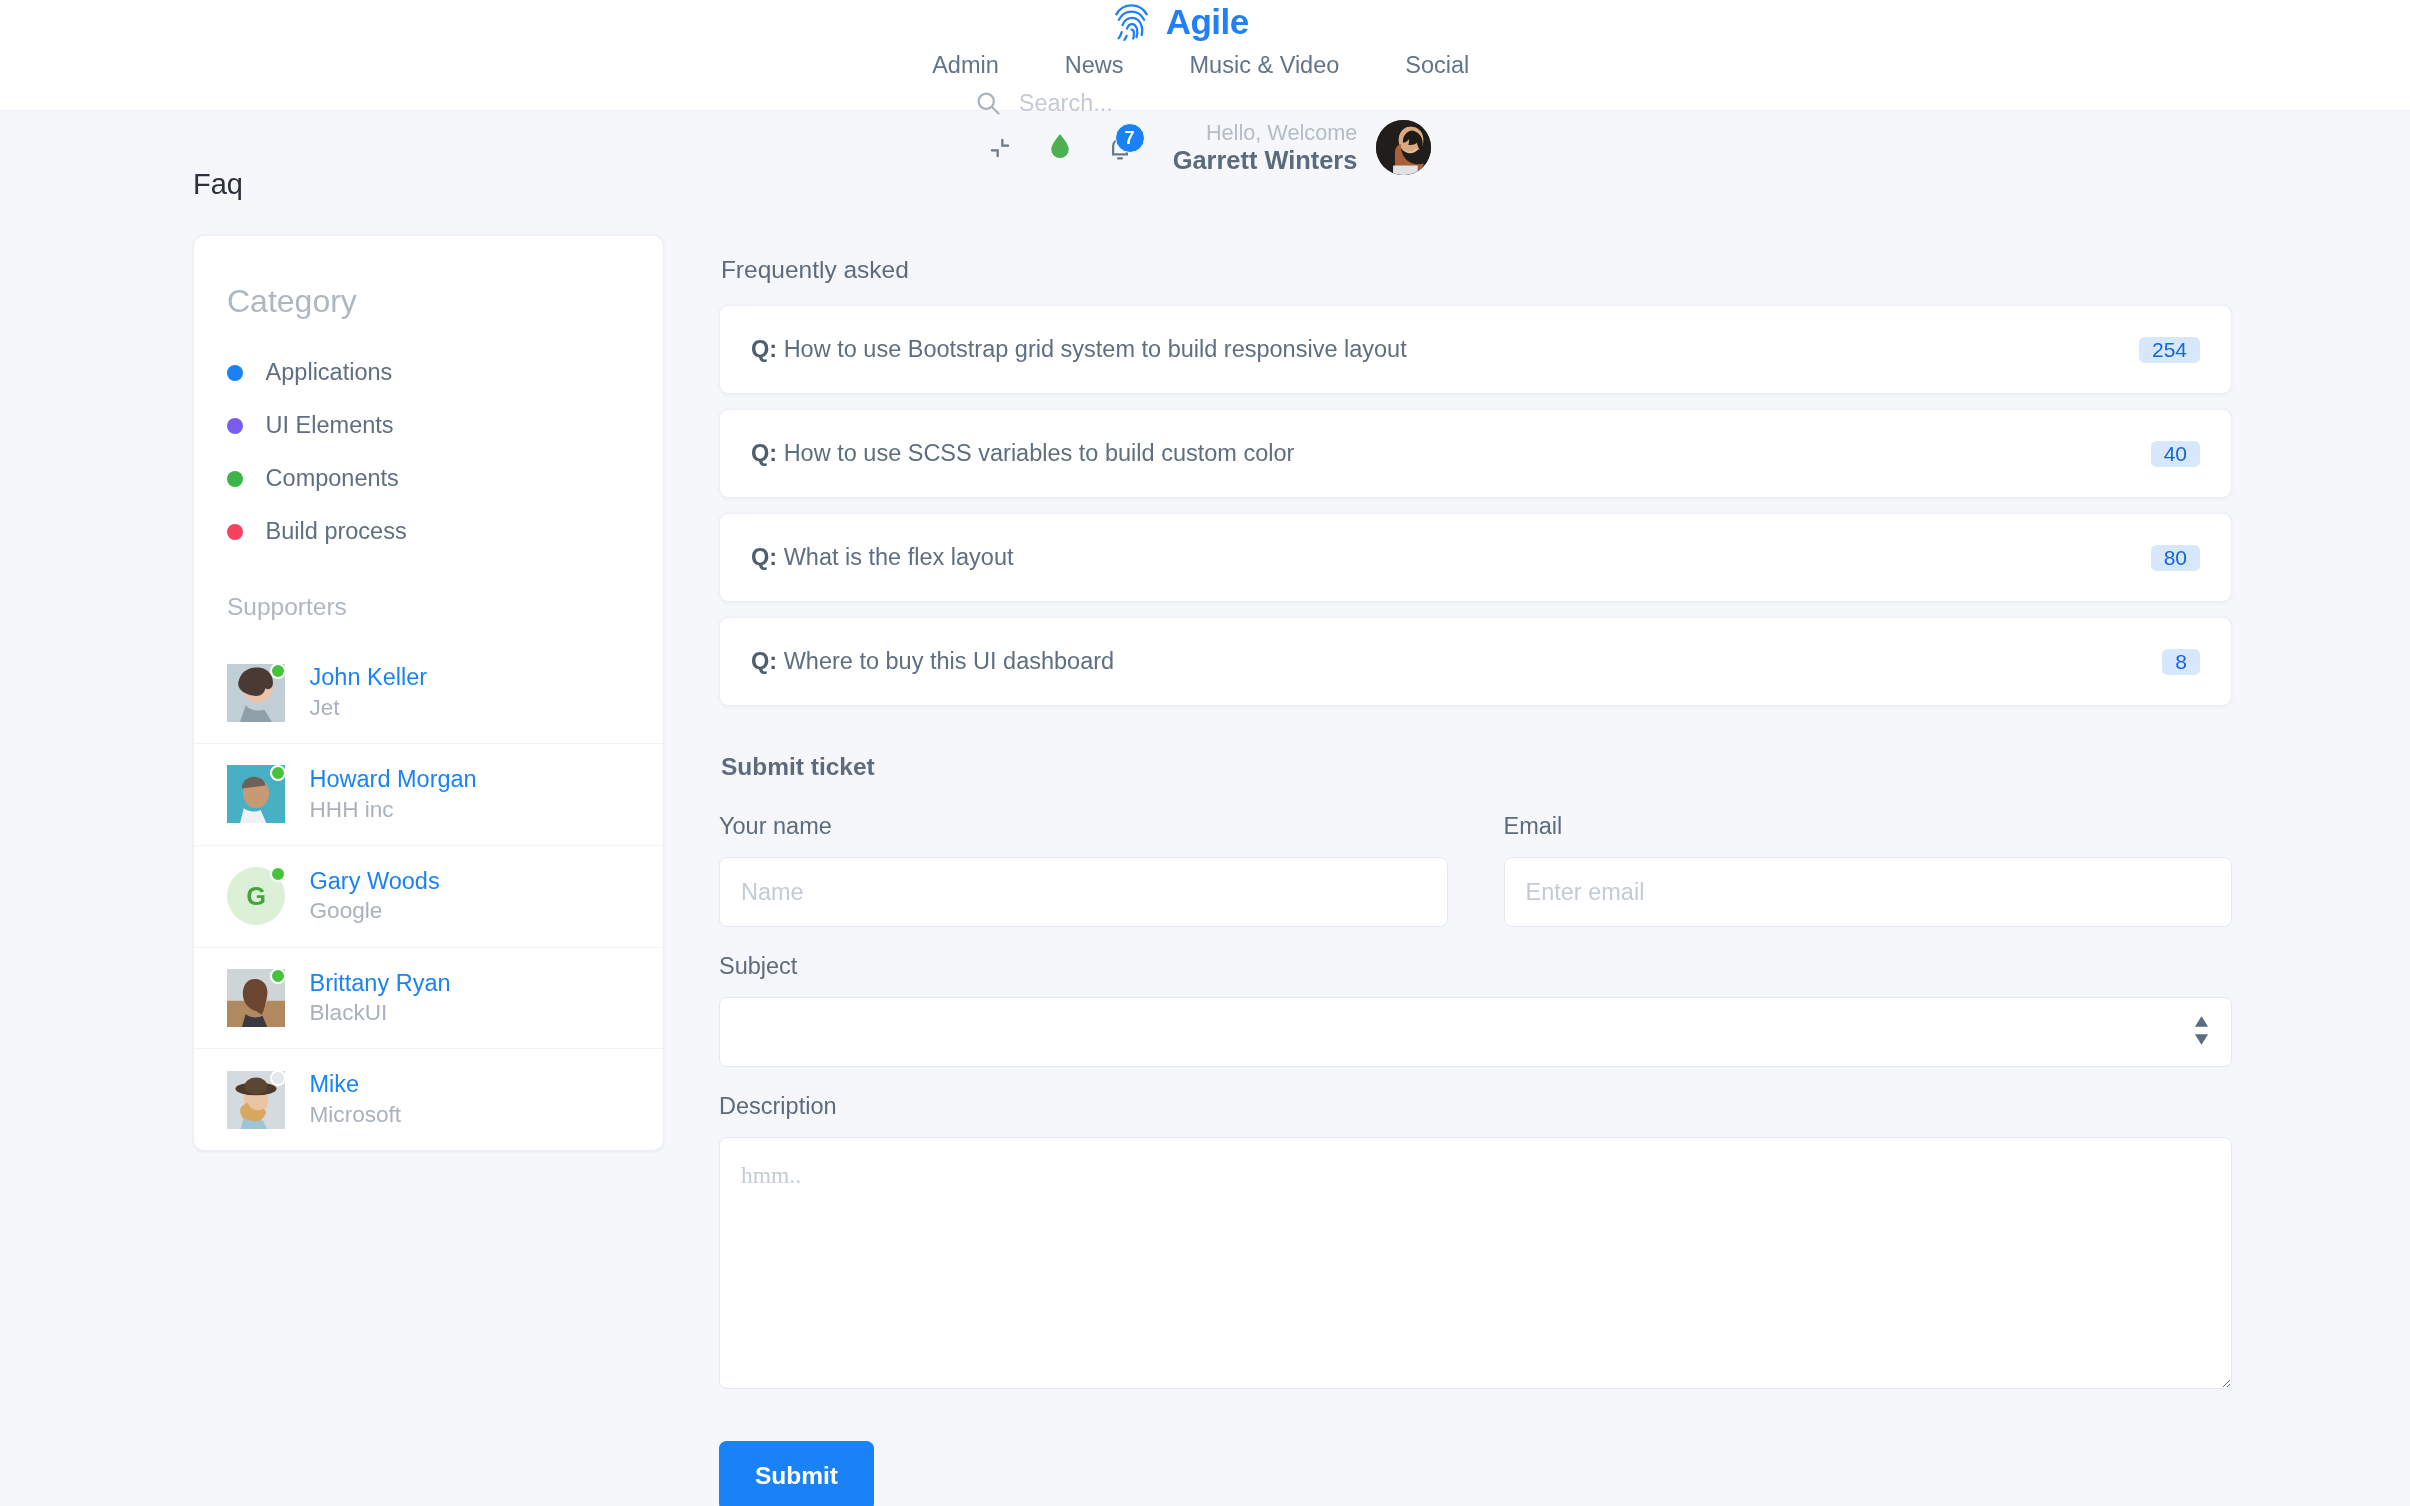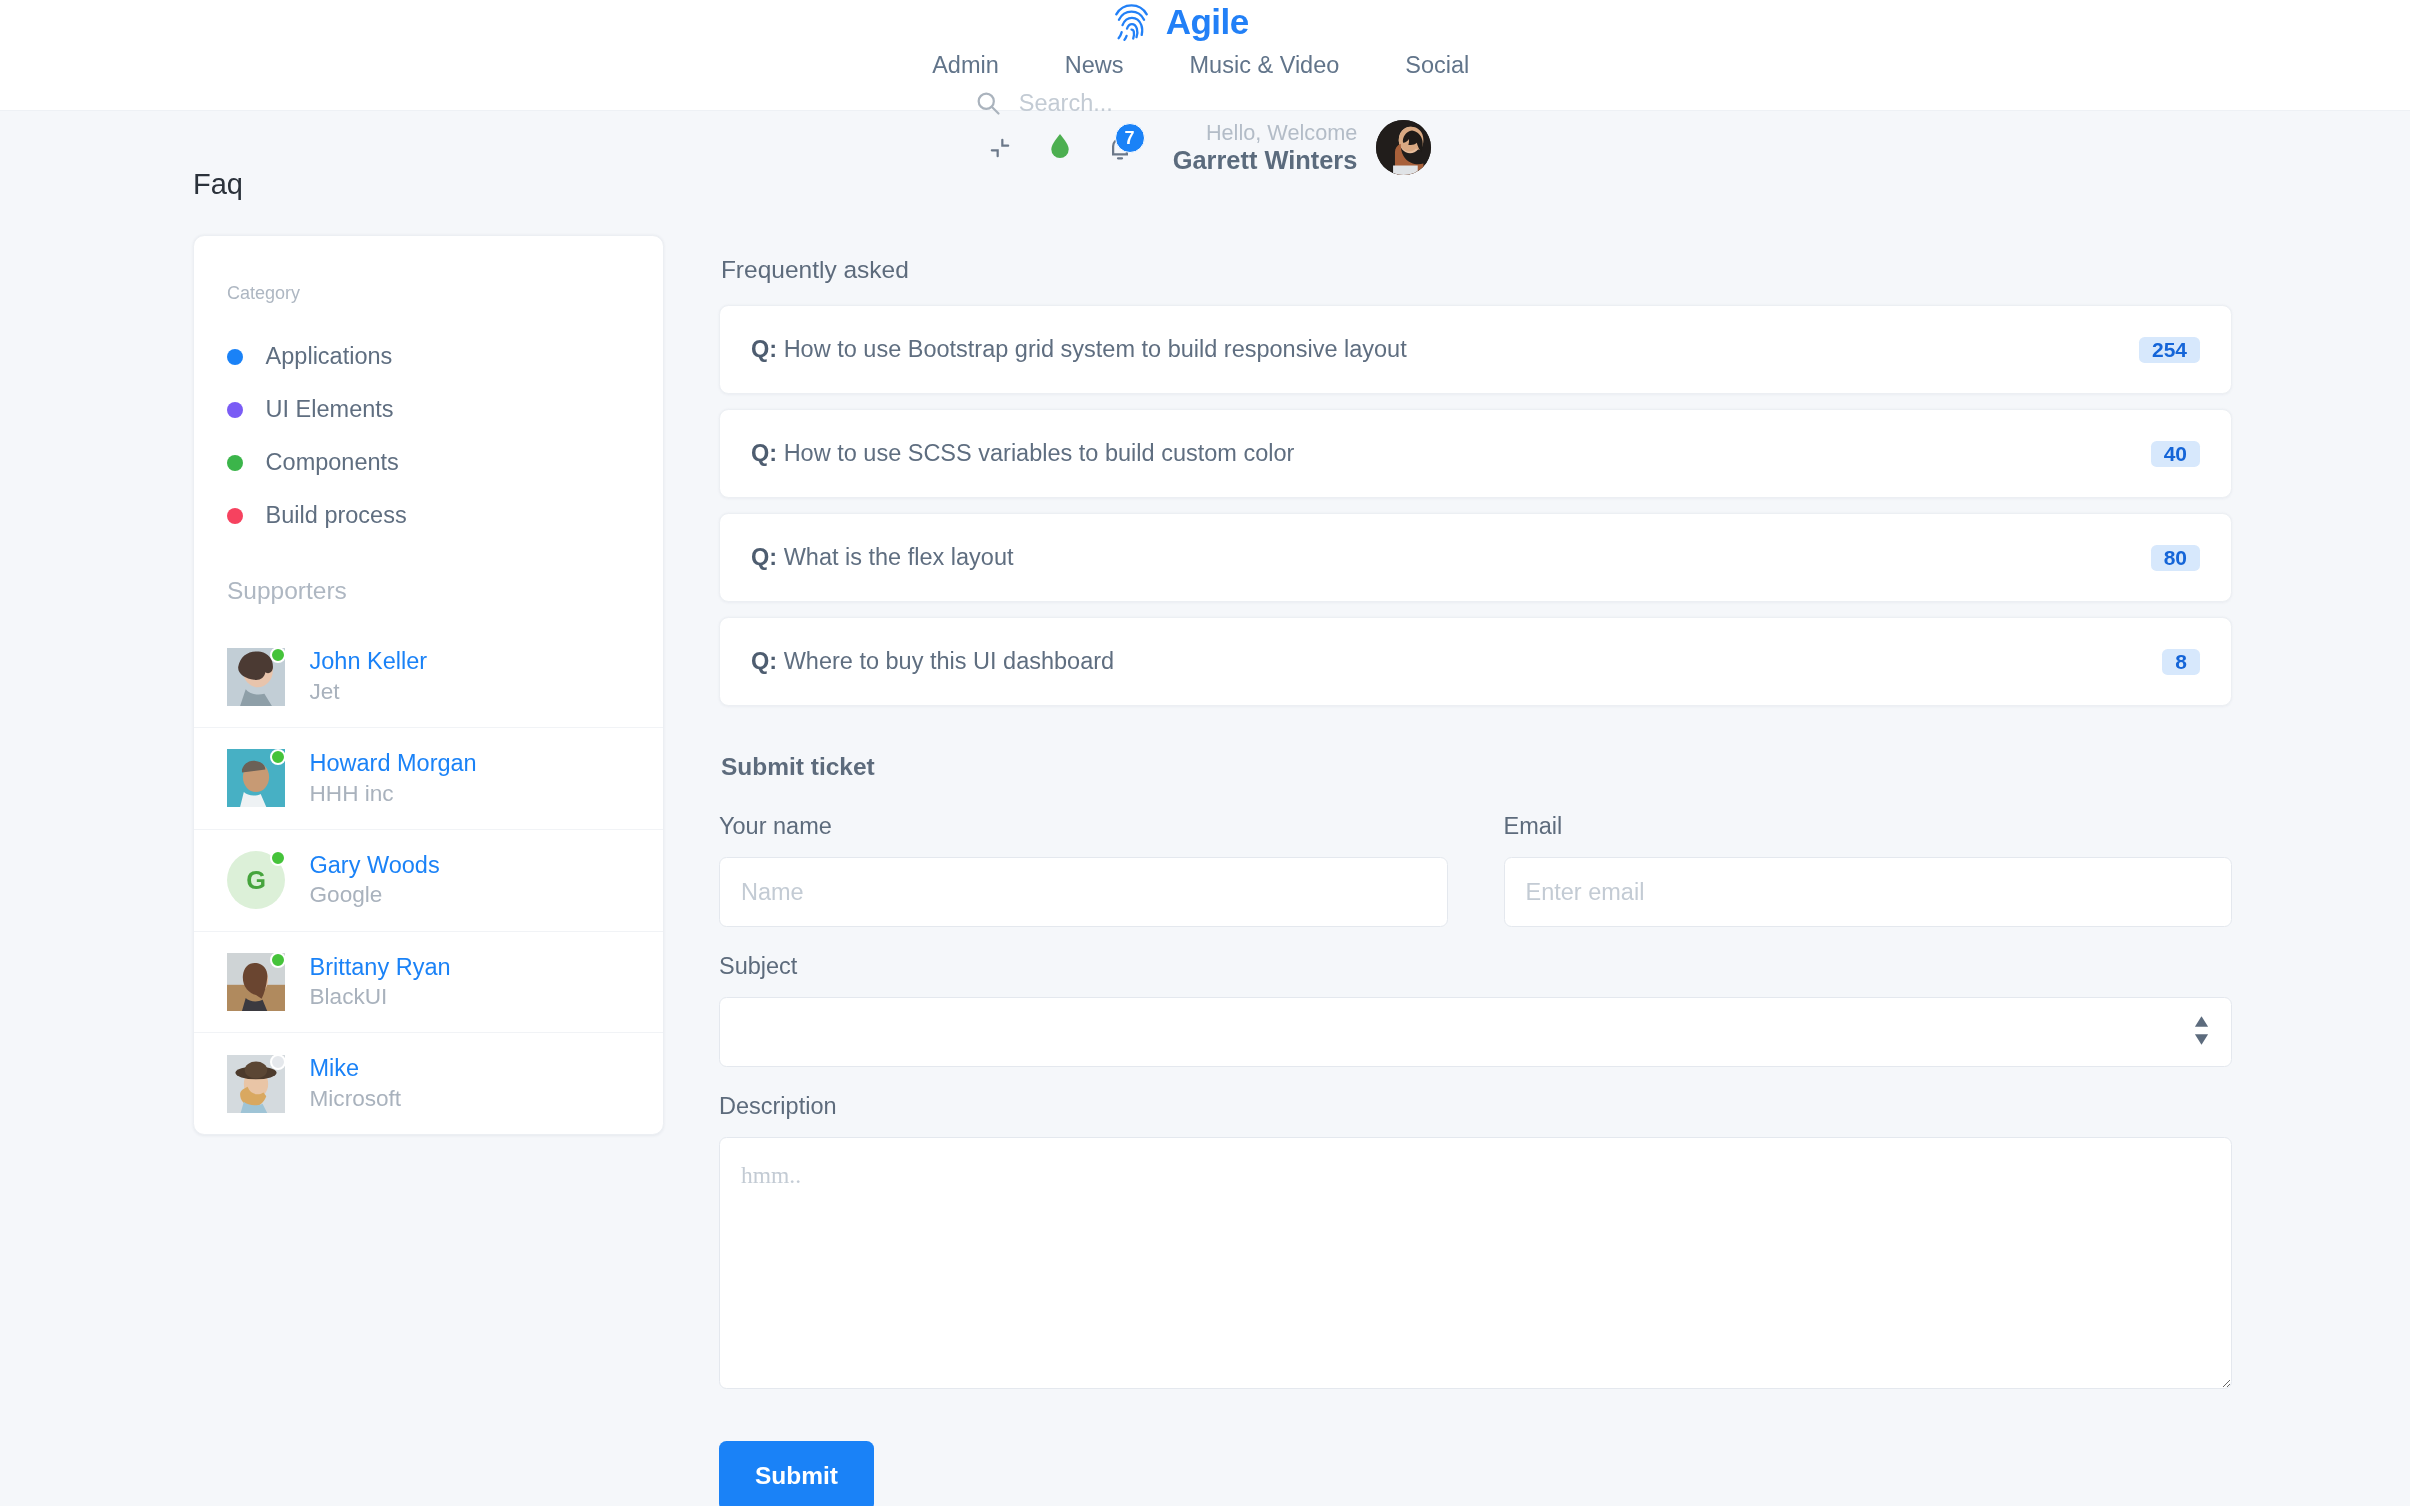--- a/index.html
+++ b/index.html
@@ -79,21 +79,21 @@
     padding-left: 193px; padding-right: 179px;
   }
 
   
   .side-card {
     width: 471px; flex: none; background: #fff;
     border-radius: 11.3px; box-shadow: 0 0.9px 2.8px rgba(40,60,90,.07);
     border: 0.9px solid #eceff3; overflow: hidden;
   }
   .side-head {
-    font-size: 18px; color: #aeb7c2; padding: 47px 4px 0 33px;
+    font-size: 32px; color: #aeb7c2; padding: 47px 4px 0 33px;
   }
   .cat-list { list-style: none; margin: 0; padding: 26px 0 9.4px 0; }
   .cat-list li {
     display: flex; align-items: center; gap: 22.6px;
     padding: 13px 0 13px 33px; cursor: pointer;
   }
   .cat-dot { width: 16px; height: 16px; border-radius: 50%; flex: none; }
   .cat-label { font-size: 23.5px; color: #5f6e80; }
 
   .sup-head { font-size: 24.5px; color: #aeb7c2; padding: 26px 0 0 33px; }
@@ -132,21 +132,21 @@
   .faq-card {
     background: #fff; border: 0.9px solid #eceff3; border-radius: 9.4px;
     box-shadow: 0 0.9px 2.8px rgba(40,60,90,.05);
     display: flex; align-items: flex-end; justify-content: space-between;
     padding: 30px 31px; margin-bottom: 15px; cursor: pointer;
   }
   .faq-q { font-size: 23.5px; color: #5f6e80; }
   .faq-q b { color: #4e5d70; font-weight: bold; }
   .faq-count {
     background: #d7e8fc; color: #1565d8;
-    font-size: 21px; font-weight: bold;
+    font-size: 21px; font-weight: normal;
     border-radius: 5.6px; padding: 1px 13px; flex: none; margin-left: 22.6px;
   }
 
   .form-title {
     font-size: 24.5px; color: #5d6b7c; font-weight: bold;
     margin: 47px 0 32px 1.9px;
   }
   .field-row { display: flex; gap: 56px; }
   .field { margin-bottom: 26px; }
   .field.half { width: calc(50% - 28px); }

